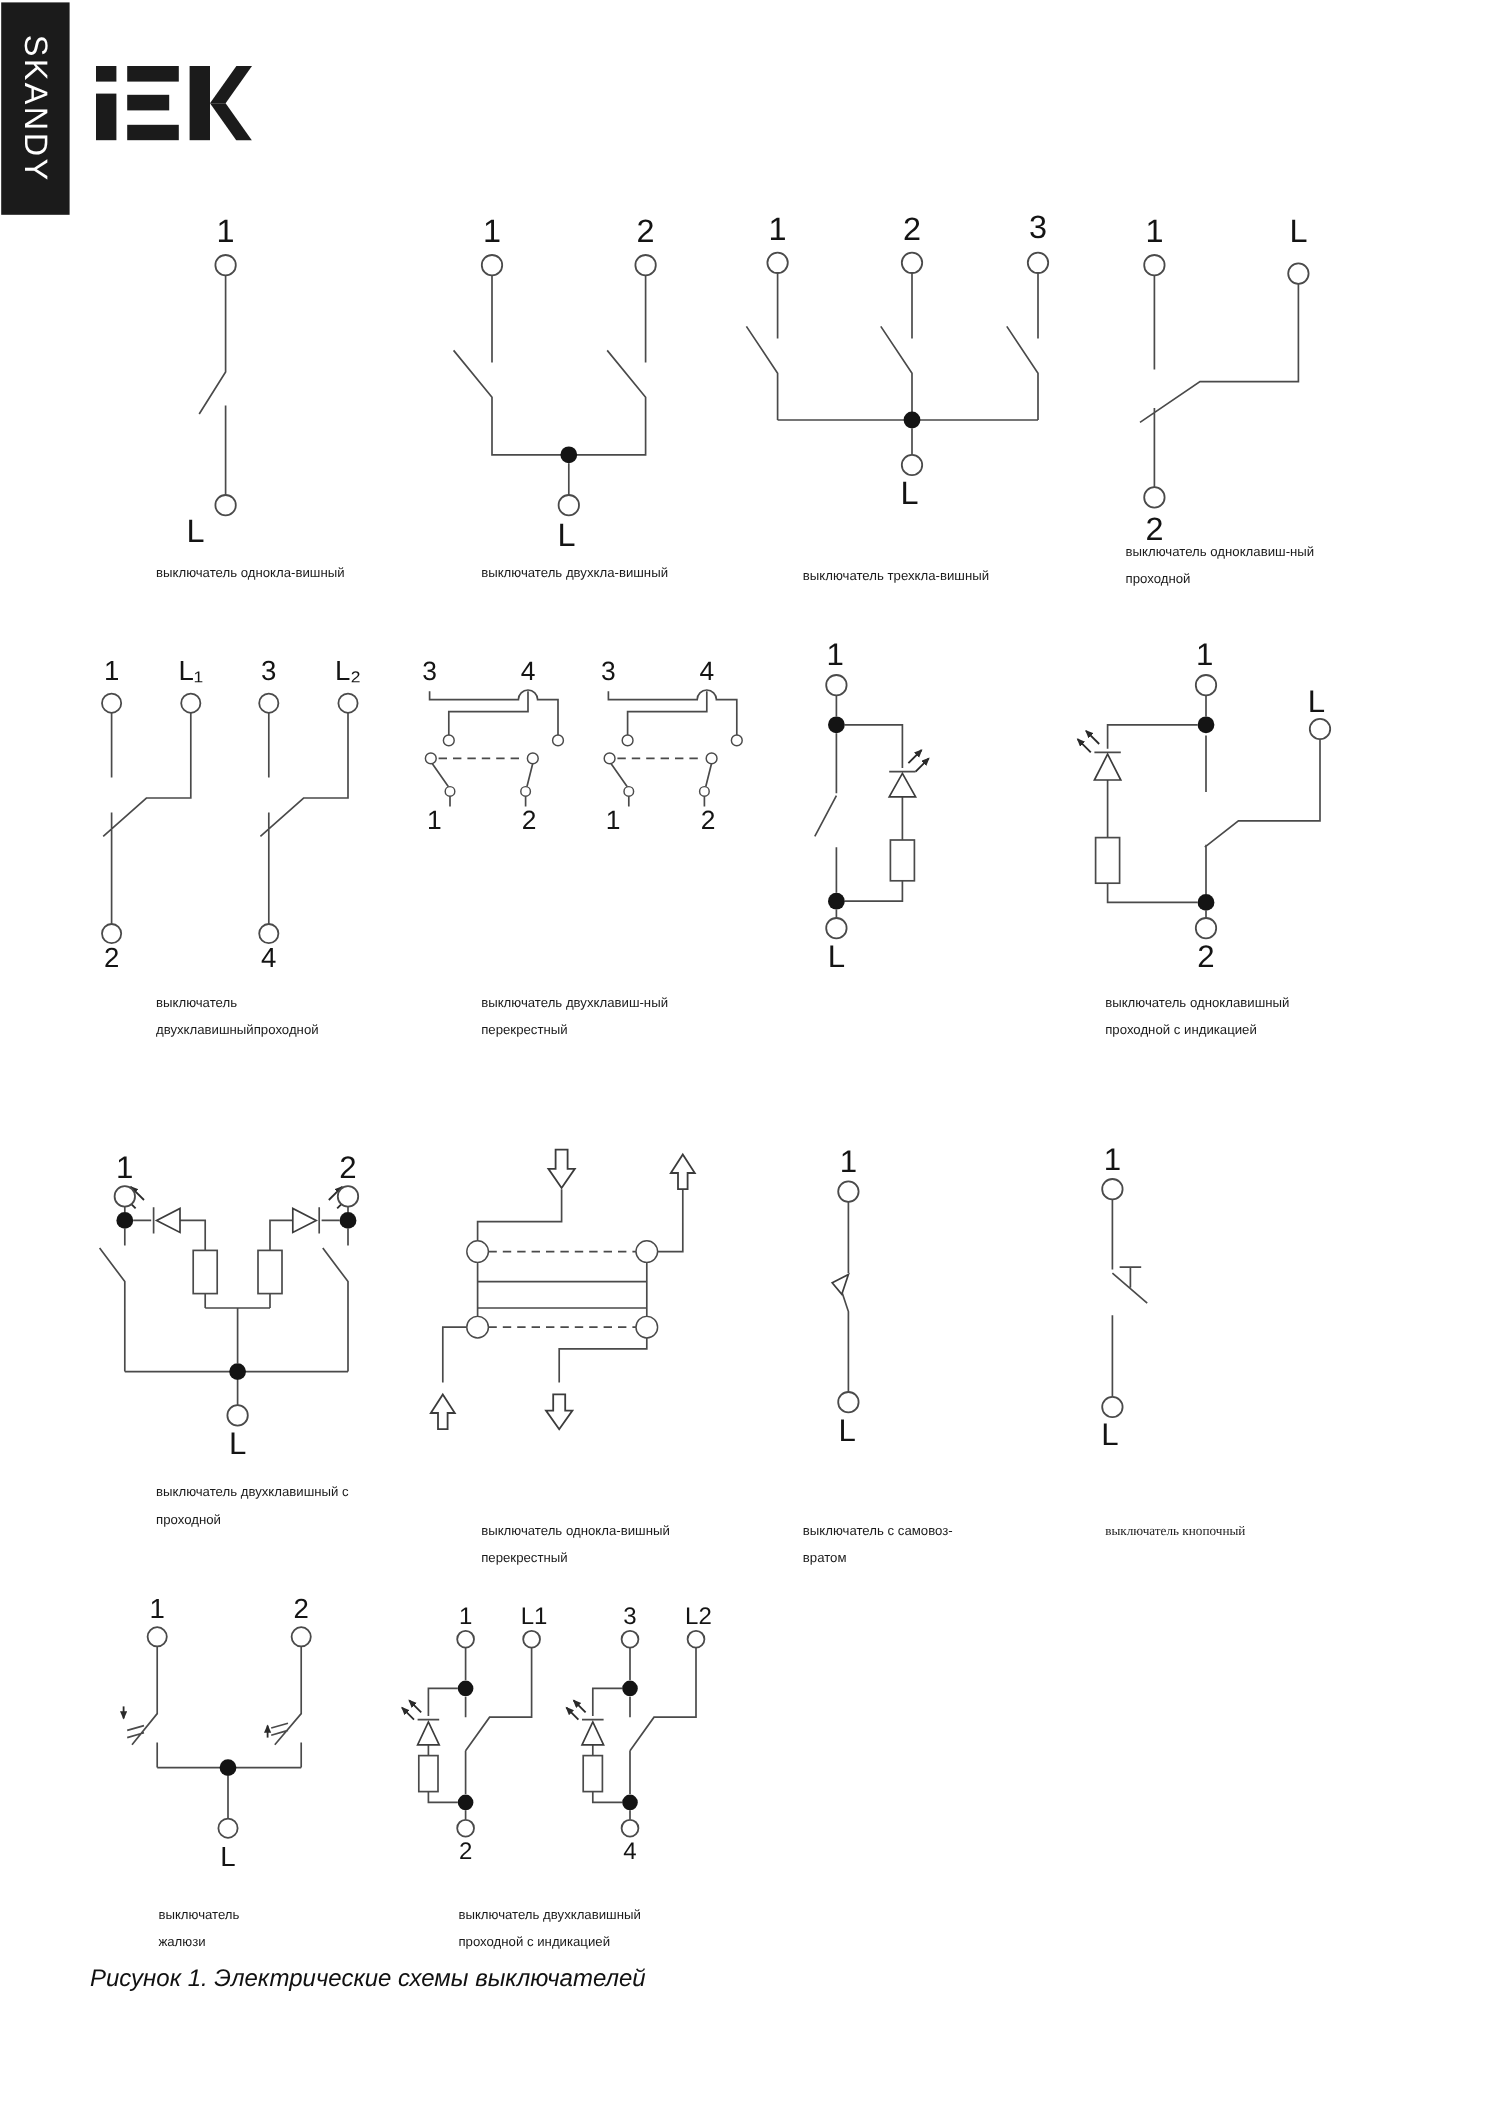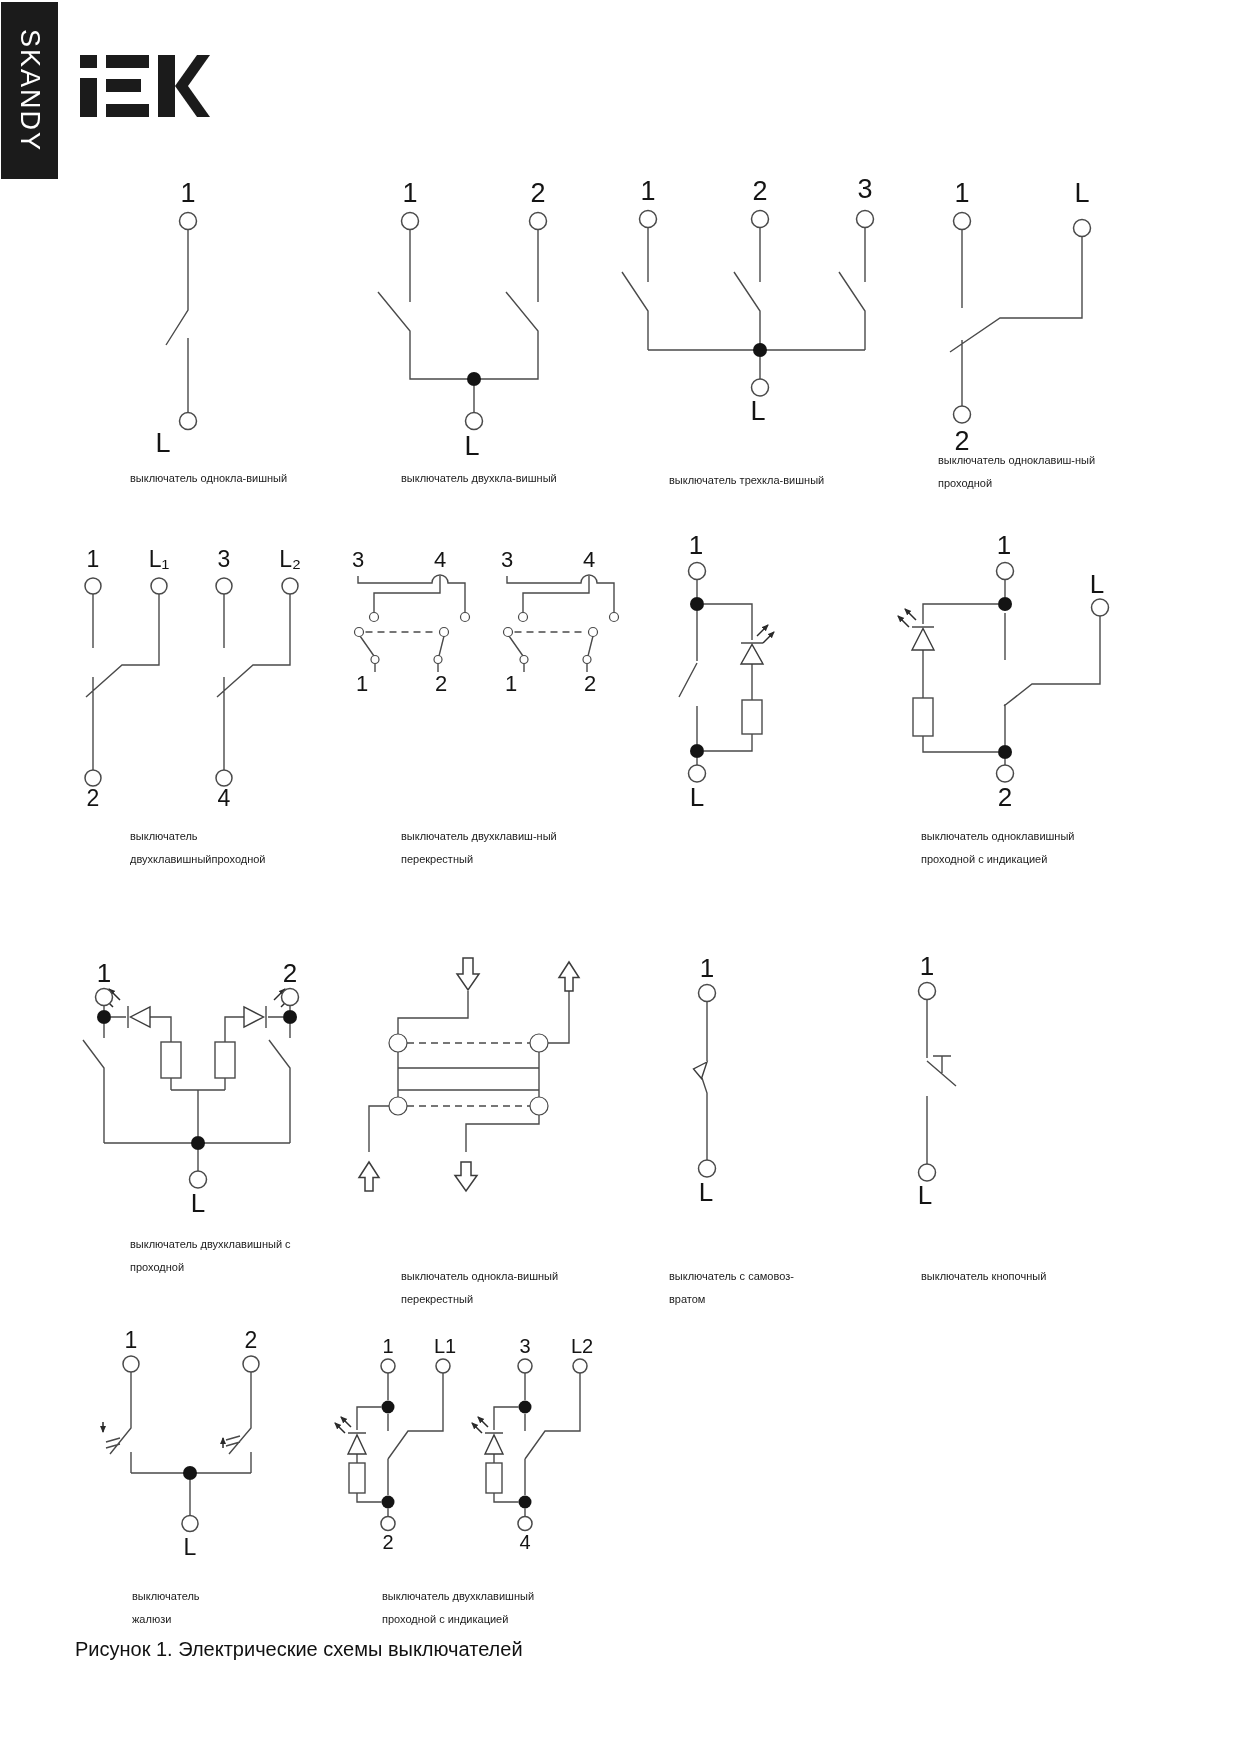--- a/index.html
+++ b/index.html
@@ -17,21 +17,21 @@
   .dot{fill:#141414;stroke:none;}
   .sc{fill:#fff;stroke:#4a4a4a;stroke-width:1.2;}
   .res{fill:#fff;stroke:#4a4a4a;stroke-width:1.4;}
   .led{fill:#fff;stroke:#3c3c3c;stroke-width:1.4;}
   .har{fill:#fff;stroke:#3c3c3c;stroke-width:1.5;}
   .ar{fill:none;stroke:#2a2a2a;stroke-width:1.5;}
   .lbl{fill:#141414;font-family:"Liberation Sans","DejaVu Sans",sans-serif;text-anchor:middle;}
   .f27{font-size:27px;} .f26{font-size:26px;} .f23{font-size:23px;} .f22{font-size:22px;} .f20{font-size:20px;}
   .cap{position:absolute;font-size:11px;line-height:23px;color:#1b1b1b;white-space:nowrap;margin-left:40px;}
   .cap span{display:block;}
-  .figcap{position:absolute;left:75px;top:1638px;font-size:20px;color:#111;white-space:nowrap;}
+  .figcap{position:absolute;left:75px;top:1638px;font-size:20px;color:#111;white-space:nowrap;font-style:italic;}
 </style>
 </head>
 <body>
 
 <div class="page">
 
   <div class="skandy-bar">
     <span>SKANDY</span>
   </div>
 
@@ -297,21 +297,21 @@
       <span>проходной</span>
     </div>
   <div class="cap" style="left:361px;top:1265px;">
       <span>выключатель однокла-вишный</span>
       <span>перекрестный</span>
     </div>
   <div class="cap" style="left:629px;top:1265px;">
       <span>выключатель с самовоз-</span>
       <span>вратом</span>
     </div>
-  <div class="cap" style="left:881px;top:1265px;">
+  <div class="cap" style="left:881px;top:1265px;font-family:Liberation Serif, serif;">
       <span>выключатель кнопочный</span>
     </div>
 
   <div class="cap" style="left:92px;top:1585px;">
       <span>выключатель</span>
       <span>жалюзи</span>
     </div>
   <div class="cap" style="left:342px;top:1585px;">
       <span>выключатель двухклавишный</span>
       <span>проходной с индикацией</span>

